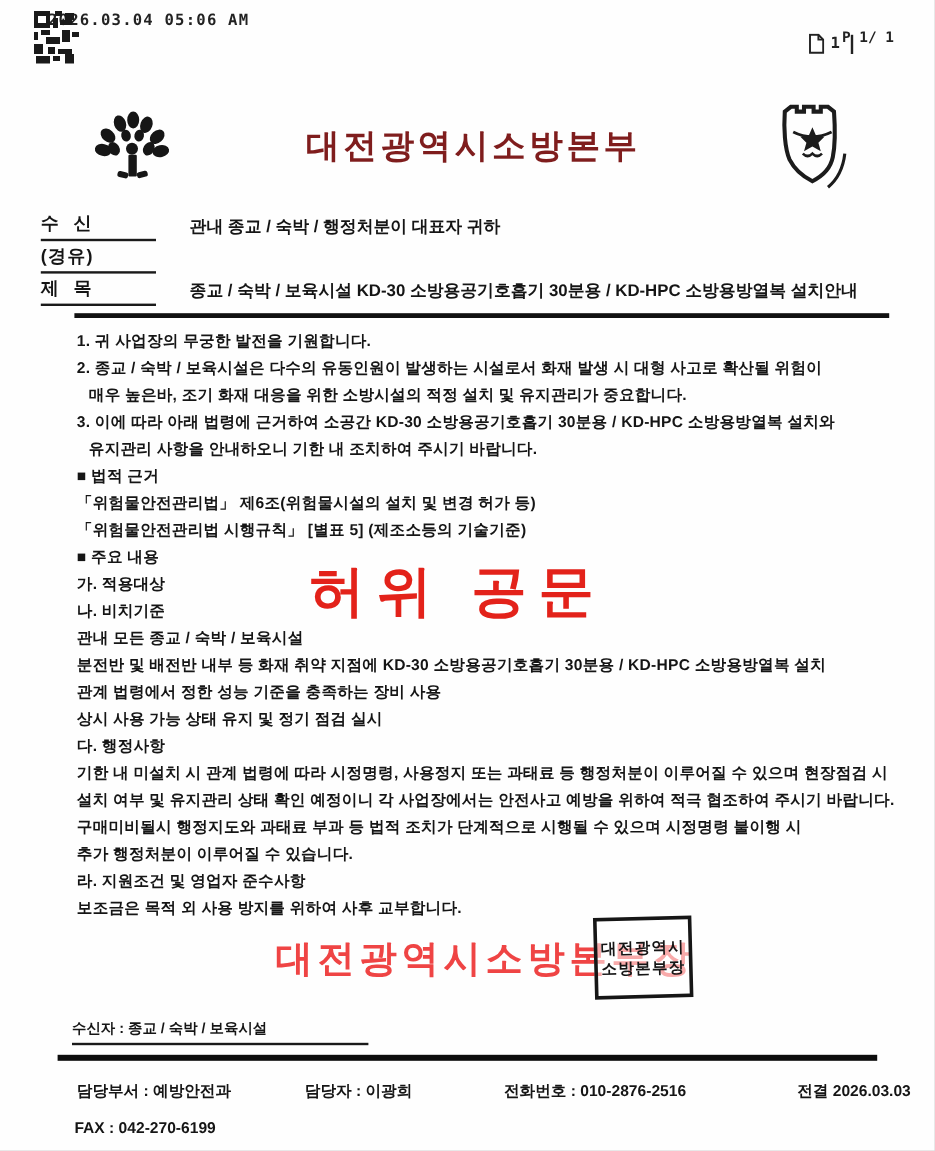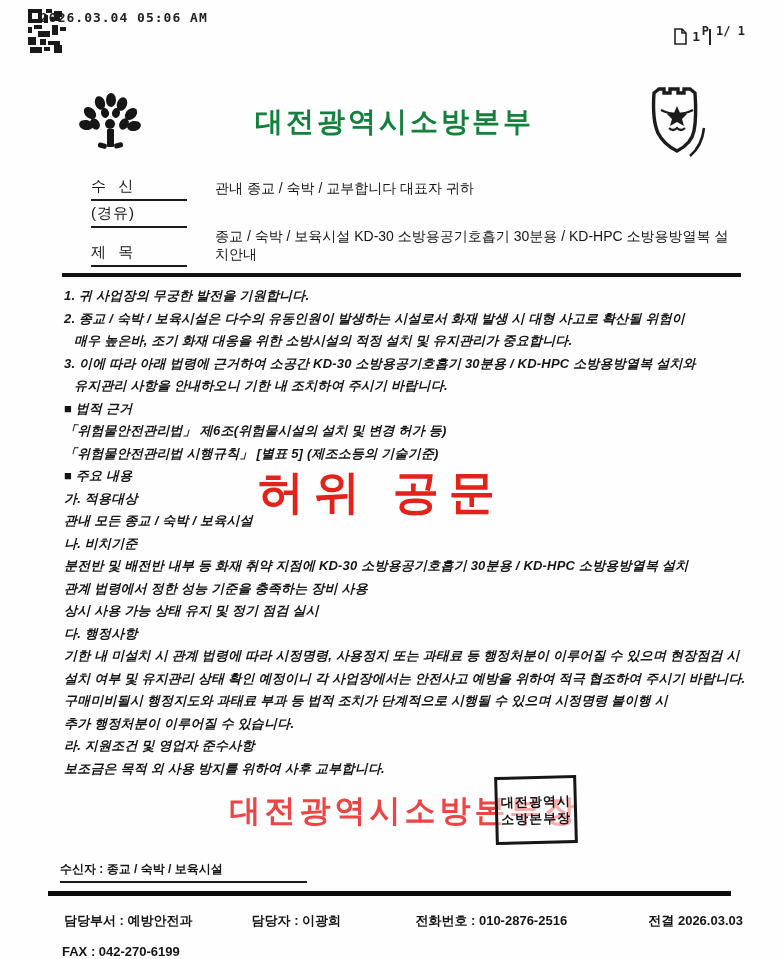--- a/index.html
+++ b/index.html
@@ -31,34 +31,34 @@
     font-size:13px;font-weight:bold;color:#222;
   }
   .cursor-bar{display:inline-block;width:2px;height:16px;background:#222;margin-left:4px;}
   
   .letterhead{
     display:flex;align-items:center;
     margin:86px 72px 0 78px;height:72px;
   }
   .letterhead .title{
     flex:1;text-align:center;
-    font-size:28px;font-weight:800;letter-spacing:3px;color:#15803d;
-  }
-  
-  .meta{margin:16px 38px 0 91px;font-weight:400;}
+    font-size:28px;font-weight:800;letter-spacing:3px;color:#7f1d1d;
+  }
+  
+  .meta{margin:16px 38px 0 34px;font-weight:700;}
   .meta-row{display:flex;align-items:flex-end;min-height:27px;}
   .meta-label{
     width:96px;font-size:15px;letter-spacing:4px;
     border-bottom:2px solid #1a1a1a;padding-bottom:3px;
   }
   .meta-label.noletter{letter-spacing:1px;}
   .meta-value{flex:1;font-size:14px;padding:0 0 3px 28px;letter-spacing:0;}
   .rule-thick{height:4px;background:#111;margin:6px 38px 0 62px;}
   
-  .body-text{margin:8px 36px 0 64px;font-size:13px;font-weight:700;font-style:italic;}
+  .body-text{margin:8px 36px 0 64px;font-size:13px;font-weight:700;}
   .body-line{line-height:22.5px;white-space:nowrap;letter-spacing:0.2px;}
   .body-line.indent{padding-left:10px;}
   
   .fake-stamp{
     position:absolute;left:258px;top:462px;
     font-size:46px;font-weight:800;letter-spacing:10px;
     white-space:nowrap;z-index:5;
   }
   
   .signature-row{position:relative;margin-top:10px;text-align:center;}
@@ -73,21 +73,21 @@
     display:flex;flex-direction:column;align-items:center;justify-content:center;
     font-size:13px;font-weight:800;line-height:17px;letter-spacing:1px;
     background:rgba(255,255,255,0.55);
     transform:rotate(-1.5deg);
   }
   
   .receiver-line{margin:29px 0 0 60px;font-size:12px;font-weight:700;}
   .receiver-line span{display:inline-block;border-bottom:2px solid #1a1a1a;padding:0 84px 3px 0;}
   .rule-thick2{height:5px;background:#0d0d0d;margin:8px 48px 0 48px;}
   .footer-cols{
-    display:flex;margin:16px 36px 0 64px;
+    display:flex;margin:16px 20px 0 64px;
     font-size:13px;font-weight:700;
   }
   .footer-cols .fc{white-space:nowrap;}
   .fc-dept{width:190px;}
   .fc-person{width:166px;}
   .fc-phone{width:236px;}
   .fc-approval{flex:1;text-align:right;}
   .footer-fax{margin:14px 0 0 62px;font-size:13px;font-weight:700;}
   svg{display:block;}
 </style>
@@ -160,21 +160,21 @@
         <path d="M30 22 l3 7 l7 1 l-5 5 l2 7 l-7 -4 l-7 4 l2 -7 l-5 -5 l7 -1 z" fill="#1c1c1c"></path>
         <path d="M22 44 q4 4 8 0 q4 4 8 0" fill="none" stroke="#1c1c1c" stroke-width="2.2"></path>
         <path d="M57 44 q-2 18 -14 28" fill="none" stroke="#1c1c1c" stroke-width="2.6"></path>
       </svg>
     </span>
   </div>
 
   <div class="meta">
     <div class="meta-row">
       <span class="meta-label">수  신</span>
-      <span class="meta-value">관내 종교 / 숙박 / 교부합니다 대표자 귀하</span>
+      <span class="meta-value">관내 종교 / 숙박 / 행정처분이 대표자 귀하</span>
     </div>
     <div class="meta-row">
       <span class="meta-label noletter">(경유)</span>
       <span class="meta-value"></span>
     </div>
     <div class="meta-row">
       <span class="meta-label">제  목</span>
       <span class="meta-value">종교 / 숙박 / 보육시설 KD-30 소방용공기호흡기 30분용 / KD-HPC 소방용방열복 설치안내</span>
     </div>
   </div>
@@ -196,23 +196,23 @@
 
       <div class="body-line">「위험물안전관리법」 제6조(위험물시설의 설치 및 변경 허가 등)</div>
 
       <div class="body-line">「위험물안전관리법 시행규칙」 [별표 5] (제조소등의 기술기준)</div>
 
 
       <div class="body-line">■ 주요 내용</div>
 
       <div class="body-line">가. 적용대상</div>
 
+      <div class="body-line">나. 비치기준</div>
+
       <div class="body-line">관내 모든 종교 / 숙박 / 보육시설</div>
-
-      <div class="body-line">나. 비치기준</div>
 
       <div class="body-line">분전반 및 배전반 내부 등 화재 취약 지점에 KD-30 소방용공기호흡기 30분용 / KD-HPC 소방용방열복 설치</div>
 
       <div class="body-line">관계 법령에서 정한 성능 기준을 충족하는 장비 사용</div>
 
       <div class="body-line">상시 사용 가능 상태 유지 및 정기 점검 실시</div>
 
       <div class="body-line">다. 행정사항</div>
 
       <div class="body-line">기한 내 미설치 시 관계 법령에 따라 시정명령, 사용정지 또는 과태료 등 행정처분이 이루어질 수 있으며 현장점검 시</div>

